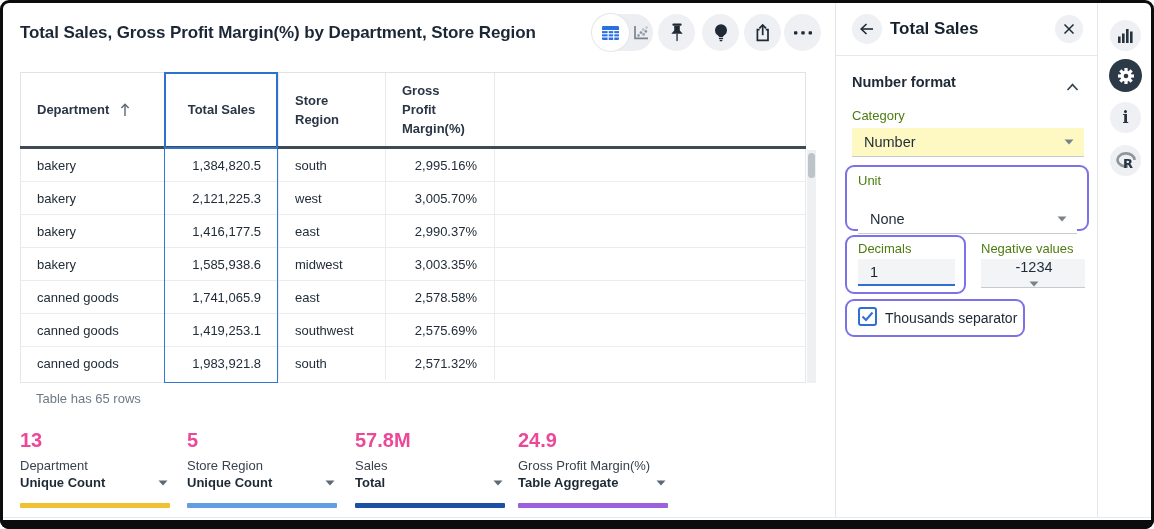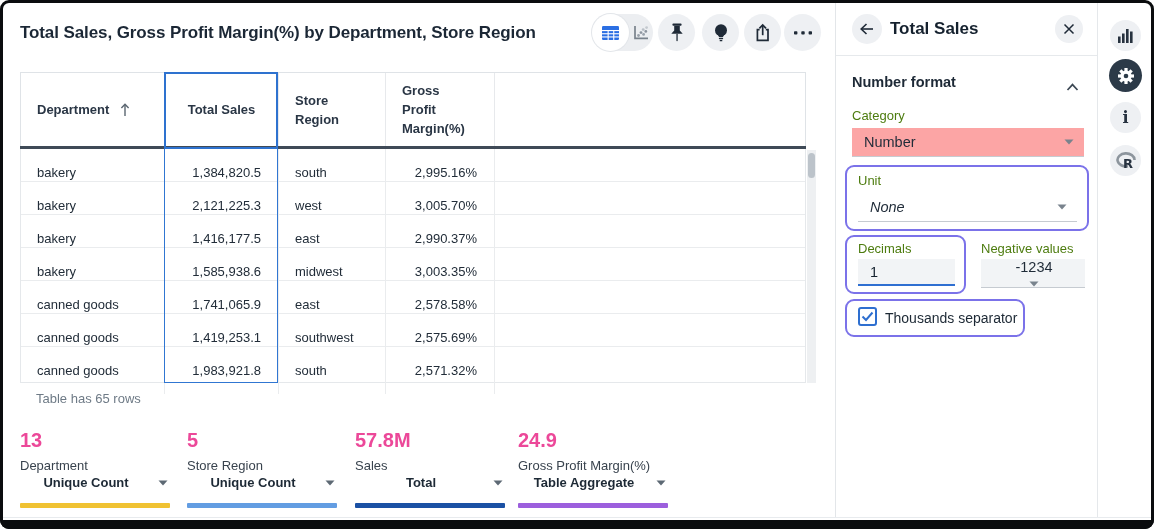--- a/index.html
+++ b/index.html
@@ -19,58 +19,58 @@
   
   #tbl { left:20px; top:72px; width:786px; height:311px; }
   #tbl-head { position:absolute; left:0; top:0; width:786px; height:74px; border:1px solid #dfe3e7; border-bottom:none; display:grid; grid-template-columns:144px 114px 107px 109px 1fr; }
   #tbl-darkline { position:absolute; left:0; top:74px; width:786px; height:3px; background:#3f4a57; }
   #tbl-body { position:absolute; left:0; top:77px; width:786px; height:234px; border:1px solid #e5e8eb; border-top:none; }
   .hcell { display:flex; align-items:center; padding:0 16px; font-size:13px; font-weight:700; color:#2a3645; border-right:1px solid #e7e9ec; line-height:19px; }
   .hcell:last-child { border-right:none; }
   .hcell.center { justify-content:center; padding:0 6px; text-align:center; }
   .row { display:grid; grid-template-columns:144px 114px 107px 109px 1fr; height:33px; border-bottom:1px solid #eaecee; }
   .row:last-child { border-bottom:none; }
-  .cell { display:flex; align-items:center; padding:16px 16px; font-size:13px; color:#222d39; border-right:1px solid #eaecee; }
+  .cell { display:flex; align-items:center; padding:8px 16px; font-size:13px; color:#222d39; border-right:1px solid #eaecee; }
   .cell:last-child { border-right:none; }
   .cell.num { justify-content:flex-end; padding-right:17px; }
   #selcol-head { position:absolute; left:144px; top:0; width:114px; height:77px; border:2px solid #2e72cf; z-index:5; pointer-events:none; }
   #selcol-body { position:absolute; left:144px; top:77px; width:114px; height:234px; border-left:1px solid #3076d2; border-right:1px solid #3076d2; border-bottom:1px solid #3076d2; z-index:5; pointer-events:none; }
   #vscroll { left:807px; top:150px; width:9px; height:233px; background:#eef0f2; }
   #vthumb { position:absolute; left:1px; top:3px; width:7px; height:25px; border-radius:3.5px; background:#bcc3ca; }
 
   #rowcount { left:36px; top:391px; font-size:13px; color:#6e7a86; }
 
   
   .stat { position:absolute; top:428px; width:150px; height:85px; }
   .stat .val { font-size:20px; font-weight:700; color:#ec4899; line-height:24px; }
   .stat .l1 { margin-top:6px; font-size:13px; color:#39434e; line-height:16px; }
-  .stat .l2 { position:relative; margin-top:1px; font-size:13px; font-weight:700; color:#1d2935; line-height:16px; padding-right:18px;text-align:center; }
+  .stat .l2 { position:relative; margin-top:1px; font-size:13px; font-weight:700; color:#1d2935; line-height:16px; padding-right:18px; }
   .stat .chev { position:absolute; right:2px; top:5px; }
   .stat .bar { position:absolute; left:0; top:75px; width:150px; height:5px; border-radius:1px; }
 
   #bottomline { left:3px; top:517px; width:1148px; height:1px; background:#e8ebee; }
 
   
   #panel-divider { left:835px; top:3px; width:1px; height:514px; background:#e3e6e9; }
   #panel { left:836px; top:3px; width:261px; height:514px; background:#fff; }
   .pc { position:absolute; }
   #p-back { left:16px; top:11px; width:30px; height:30px; border-radius:50%; background:#eef0f3; display:flex; align-items:center; justify-content:center; }
   #p-title { left:54px; top:16px; font-size:17px; font-weight:700; color:#15212e; }
   #p-close { left:219px; top:12px; width:28px; height:28px; border-radius:50%; background:#eef0f3; display:flex; align-items:center; justify-content:center; }
   #p-hdiv { left:0; top:52px; width:261px; height:1px; background:#e6e9ec; }
   #p-section { left:16px; top:71px; font-size:14.5px; font-weight:700; color:#1d2936; }
   #p-collapse { left:230px; top:74px; }
   .flabel { font-size:13px; color:#4d7c0f; }
   #p-cat-label { left:16px; top:105px; }
-  .select { position:absolute; height:29px; background:#fca5a5; border-bottom:1px solid #c6cbd1; display:flex; align-items:center; justify-content:space-between; padding:0 10px 0 12px; font-size:14.5px; color:#1f2b38; }
+  .select { position:absolute; height:29px; background:#fef9c3; border-bottom:1px solid #c6cbd1; display:flex; align-items:center; justify-content:space-between; padding:0 10px 0 12px; font-size:14.5px; color:#1f2b38; }
   #p-cat-select { left:16px; top:125px; width:232px; }
   .hl { position:absolute; border:2px solid #7b72e9; border-radius:9px; }
   #hl-unit { left:9px; top:162px; width:244px; height:66px; }
   #p-unit-label { left:22px; top:170px; }
-  #p-unit-select { left:22px; top:190px; width:219px; background:#fff;font-style:italic; }
+  #p-unit-select { left:22px; top:202px; width:219px; background:#fff; }
   #hl-dec { left:9px; top:232px; width:121px; height:59px; }
   #p-dec-label { left:22px; top:238px; }
   #p-dec-input { left:22px; top:256px; width:97px; height:27px; background:#f2f4f6; border-bottom:2px solid #2f6fd1; display:flex; align-items:center; padding-left:12px; font-size:14.5px; color:#16222f; }
   #p-neg-label { left:145px; top:238px; }
   #p-neg-select { left:145px; top:256px; width:104px; background:#f2f4f6;flex-direction:column; }
   #hl-thou { left:9px; top:296px; width:180px; height:38px; }
   #p-check { left:22px; top:304px; width:19px; height:19px; border:2px solid #2e6fd0; border-radius:3px; background:#fff; display:flex; align-items:center; justify-content:center; }
   #p-thou-label { left:49px; top:307px; font-size:14px; color:#1c2834; }
 
   

